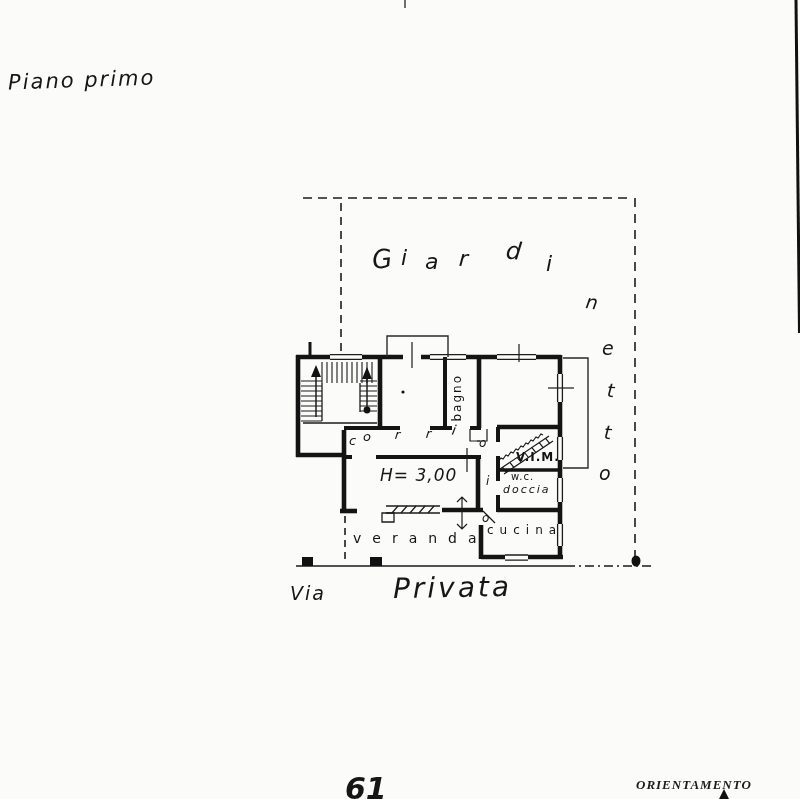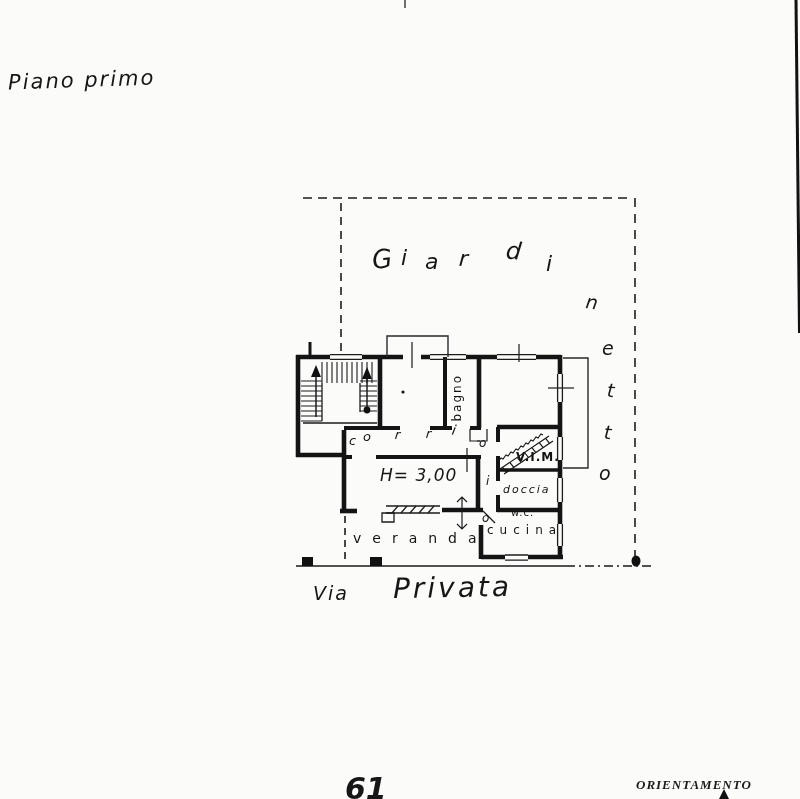--- a/index.html
+++ b/index.html
@@ -153,25 +153,25 @@
     <div class="abs hand" style="left: 486px; top: 474px; font-size: 12px; transform: rotate(0deg);">i</div>
     <div class="abs hand" style="left: 482px; top: 511px; font-size: 12px; transform: rotate(0deg);">o</div>
   </div>
 
 <div class="abs print vtext" style="left:450px;top:374px;font-size:12px;">bagno</div>
 
 <div class="abs hand" style="left:380px;top:465px;font-size:17px;letter-spacing:1px;">H= 3,00</div>
 
 <div class="abs print" style="left:516px;top:450px;font-size:12px;font-weight:bold;letter-spacing:1px;text-align:right;">V.I.M.</div>
 
-<div class="abs print" style="left:511px;top:471px;font-size:10px;letter-spacing:1px;margin-top:36px;">w.c.</div>
+<div class="abs print" style="left:511px;top:471px;font-size:10px;letter-spacing:1px;">w.c.</div>
 <div class="abs print" style="left:503px;top:483px;font-size:11px;letter-spacing:2px;font-style:italic;">doccia</div>
 
 <div class="abs print" style="left:487px;top:523px;font-size:12px;letter-spacing:6px;">cucina</div>
 
 <div class="abs print" style="left:353px;top:530px;font-size:14px;letter-spacing:11px;">veranda</div>
 
-<div class="abs hand" style="left:290px;top:582px;font-size:19px;letter-spacing:2px;margin-left:23px;">Via</div>
+<div class="abs hand" style="left:290px;top:582px;font-size:19px;letter-spacing:2px;">Via</div>
 <div class="abs hand" style="left:393px;top:571px;font-size:28px;letter-spacing:3px;transform:rotate(-1deg);">Privata</div>
 
 <div class="abs hand" style="left:345px;top:771px;font-size:30px;font-weight:bold;">61</div>
 
 <div class="abs serif" style="left:636px;top:777px;font-size:13px;font-weight:bold;font-style:italic;letter-spacing:1px;color:#1a1a1a;">ORIENTAMENTO</div>
 
 </body></html>

